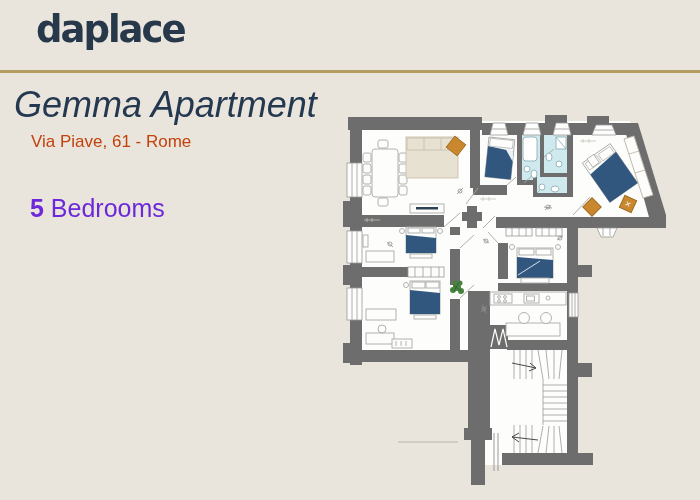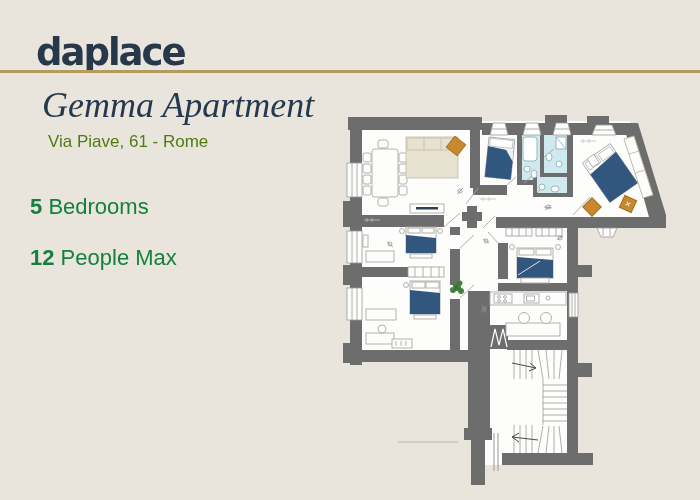--- a/index.html
+++ b/index.html
@@ -5,56 +5,55 @@
   html,body{margin:0;padding:0;}
   body{
     width:700px;height:500px;
     background:#e9e5dc;
     font-family:"Liberation Sans", sans-serif;
     color:#24384e;
     position:relative;
     overflow:hidden;
   }
   .logo{
-    position:absolute;left:36px;top:31px;
+    position:absolute;left:36px;top:8px;
     font-family:"DejaVu Sans", sans-serif;
     font-weight:bold;font-size:37px;letter-spacing:-2px;
     color:#27384b;
   }
   .divider{
     position:absolute;left:0;top:70px;width:700px;height:3px;
     background:#b49c61;
   }
   .title{
-    position:absolute;left:42px;top:84px;
-    font-family:Liberation Serif, serif;
+    position:absolute;left:14px;top:84px;
+    font-family:Liberation Sans, sans-serif;
     font-style:italic;font-size:36px;color:#243850;
     white-space:nowrap;
   }
   .address{
-    position:absolute;left:48px;top:132px;
-    font-size:17px;color:#4d7c0f;
+    position:absolute;left:31px;top:132px;
+    font-size:17px;color:#c2410c;
   }
   .specs{position:absolute;left:30px;top:194px;}
-  .spec{font-size:22px;margin-bottom:25px;color:#15803d;}
+  .spec{font-size:25px;margin-bottom:25px;color:#6d28d9;}
   .spec b{font-weight:bold;}
   .plan{position:absolute;left:340px;top:85px;}
   svg{display:block;}
 </style>
 </head>
 <body>
 
 <div class="logo">daplace</div>
 <div class="divider"></div>
 <div class="title">Gemma Apartment</div>
 <div class="address">Via Piave, 61 - Rome</div>
 
 <div class="specs">
   <div class="spec"><b>5</b> <span>Bedrooms</span></div>
-  <div class="spec"><b>12</b> <span>People Max</span></div>
 </div>
 
 <div class="plan">
 <svg width="330" height="415" viewBox="0 0 330 415" xmlns="http://www.w3.org/2000/svg">
 
   <g>
     <polygon points="12,36 290,36 322,132 322,140 12,140" fill="#fdfdfc"></polygon>
     <rect x="12" y="140" width="108" height="137" fill="#fdfdfc"></rect>
     <rect x="120" y="140" width="118" height="128" fill="#fdfdfc"></rect>
     <rect x="144" y="260" width="94" height="120" fill="#fdfdfc"></rect>

